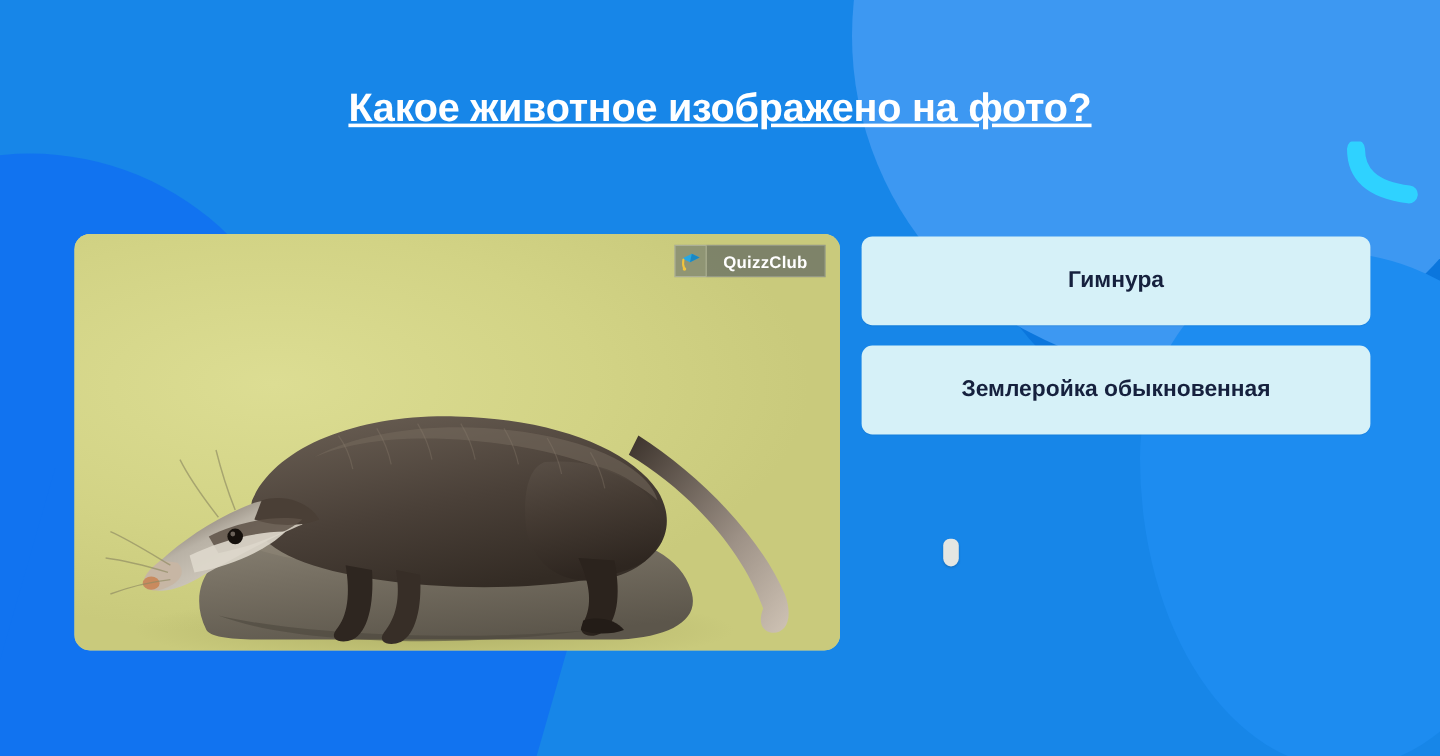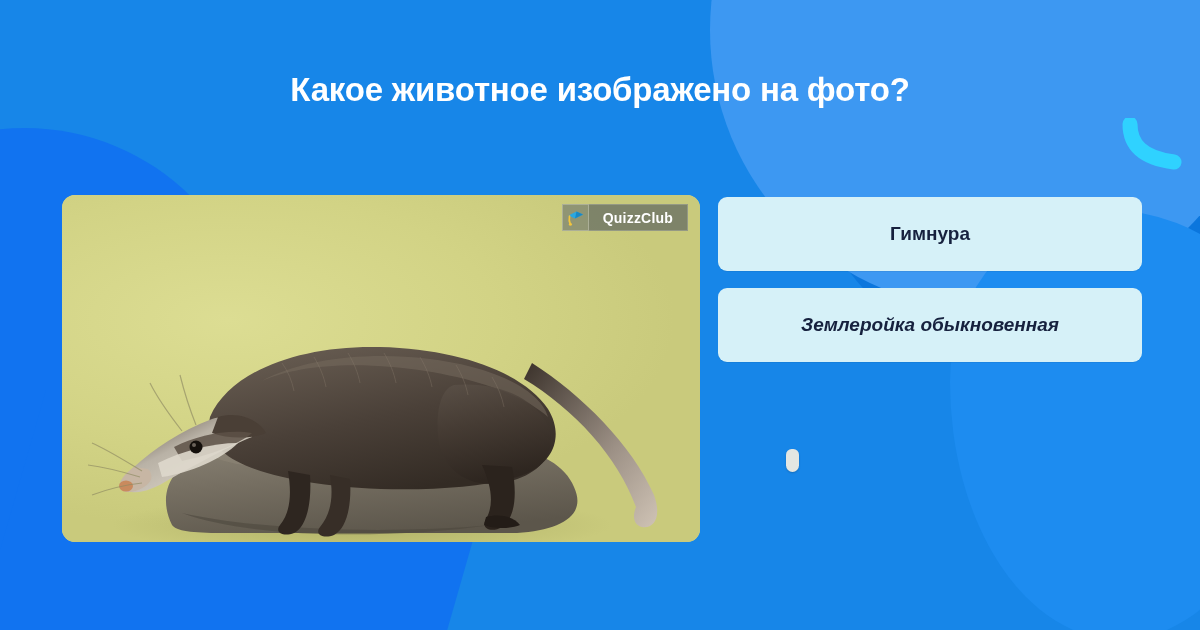--- a/index.html
+++ b/index.html
@@ -63,20 +63,21 @@
   .title {
     position:absolute;
     left:0; right:0; top:72px;
     text-align:center;
     color:#ffffff;
     font-size:33px;
     font-weight:bold;
     letter-spacing:-0.2px;
     line-height:1.1;
     white-space:nowrap;
+    text-decoration:underline;
   }
 
   
   .photo-card {
     position:absolute;
     left:62px; top:195px;
     width:638px; height:347px;
     border-radius:13px;
     overflow:hidden;
     background:#d5d68a;
@@ -128,21 +129,21 @@
     background:#d6f1f8;
     border-radius:9px;
     display:flex;
     align-items:center;
     justify-content:center;
     color:#16213e;
     font-size:19px;
     font-weight:bold;
     box-shadow:0 1px 0 rgba(0,0,0,0.05);
   }
-  .answer:last-child { margin-bottom:0;font-style:italic; }
+  .answer:last-child { margin-bottom:0; }
 
   .cursor-pin {
     position:absolute;
     left:786px; top:449px;
     width:13px; height:23px;
     background:#e4e6e2;
     border-radius:6px 6px 7px 7px;
     box-shadow:0 1px 2px rgba(0,0,0,0.18);
   }
 </style>

